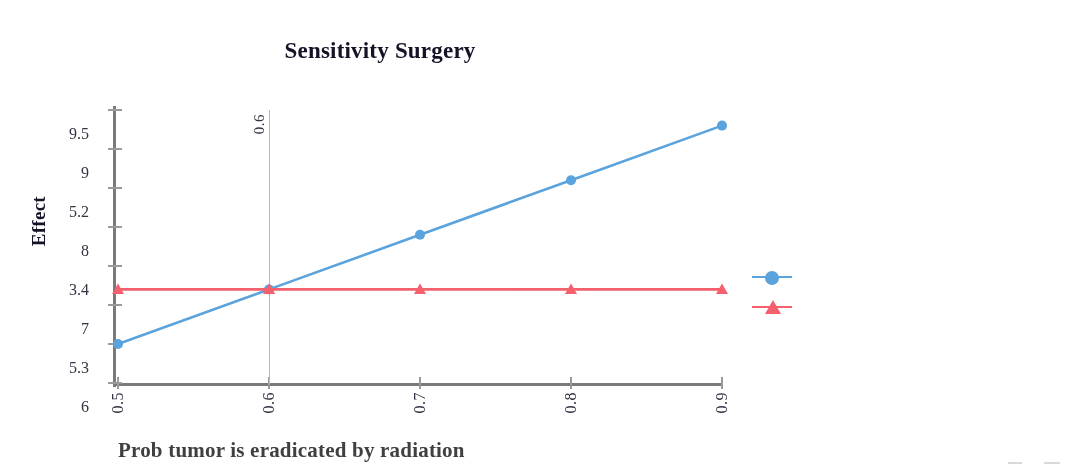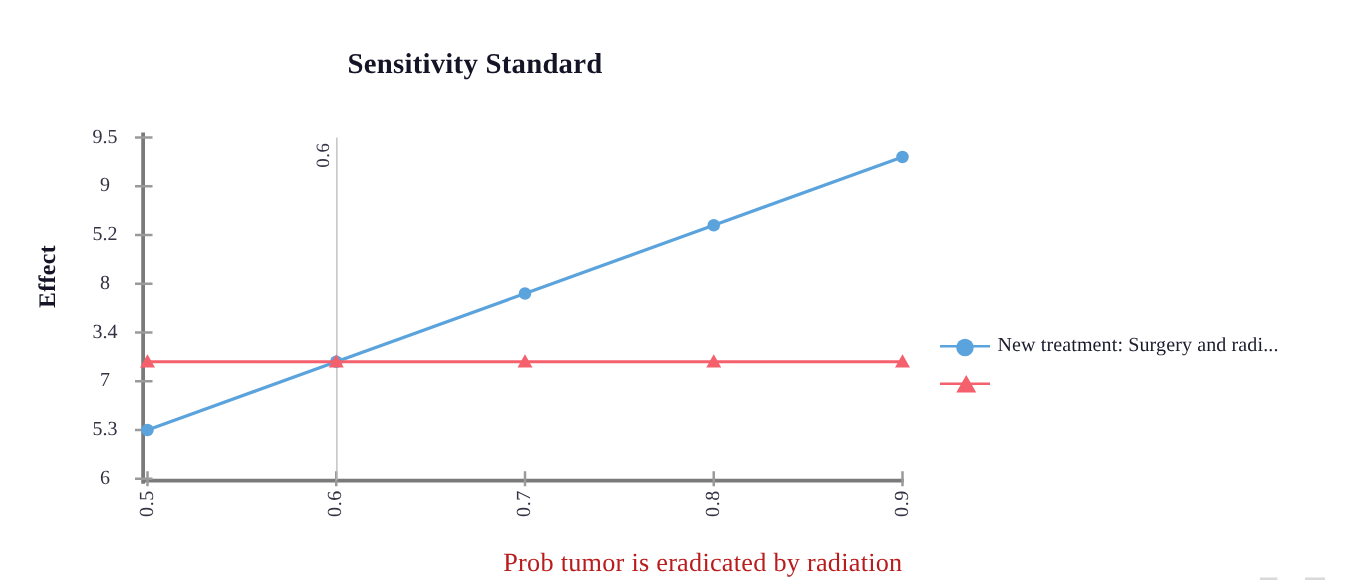--- a/index.html
+++ b/index.html
@@ -54,27 +54,28 @@
 
   .ytick-mark {
     position: absolute;
     left: 108px;
     width: 14px;
     height: 2px;
     background: #9a9a9a;
   }
   .ytick-label {
     position: absolute;
-    right: 0;
+    right: 15px;
     width: 40px;
-    text-align: center;
+    text-align: right;
     font-size: 16px;
     color: #333344;
     line-height: 1;
     transform: translateY(-50%);
+    margin-top: 24px;
   }
   .ytick-label-wrap {
     position: absolute;
     left: 58px;
     width: 46px;
   }
 
   .xtick-mark {
     position: absolute;
     top: 377px;
@@ -103,24 +104,24 @@
     color: #141426;
     writing-mode: vertical-rl;
     transform: rotate(180deg);
     letter-spacing: 0.3px;
   }
   .xtitle {
     position: absolute;
     left: 118px;
     top: 438px;
     width: 604px;
-    text-align: right;
+    text-align: left;
     font-size: 21px;
-    font-weight: normal;
-    color: #b91c1c;
+    font-weight: bold;
+    color: #404040;
     letter-spacing: 0.2px;
   }
 
   
   .ref-line {
     position: absolute;
     top: 110px;
     width: 1px;
     height: 274px;
     background: #b8b8b8;
@@ -199,21 +200,21 @@
     position: absolute;
     background: #d9d9d9;
     height: 2px;
   }
 </style>
 </head>
 <body>
 
 <div id="chart-root">
 
-  <div class="chart-title">Sensitivity Standard</div>
+  <div class="chart-title">Sensitivity Surgery</div>
 
   <div class="axis-y-line"></div>
   <div class="axis-x-line"></div>
 
   <div id="ytick-container">
       <div class="ytick-mark" style="top: 382px;"></div>
       <div class="ytick-label-wrap" style="top: 383px;">
         <div class="ytick-label">6</div>
       </div>
       <div class="ytick-mark" style="top: 343px;"></div>
@@ -284,21 +285,20 @@
         <polygon points="722.0,283.4 716.0,293.9 728.0,293.9" fill="#F4606C"></polygon>
       </g>
     </svg>
 
   <div class="legend">
     <div class="legend-row">
       <span class="legend-key">
         <span class="keyline" id="lk-line-0" style="background: rgb(91, 163, 220);"></span>
         <span class="keydot" id="lk-dot-0" style="background: rgb(91, 163, 220);"></span>
       </span>
-      <span class="legend-text">New treatment: Surgery and radi...</span>
     </div>
     <div class="legend-row">
       <span class="legend-key">
         <span class="keyline" id="lk-line-1" style="background: rgb(244, 96, 108);"></span>
         <span class="keytri" id="lk-tri-1" style="border-bottom: 14px solid rgb(244, 96, 108);"></span>
       </span>
     </div>
   </div>
 
   <div class="edge-artifact" style="left:1008px; top:462px; width:14px;"></div>

